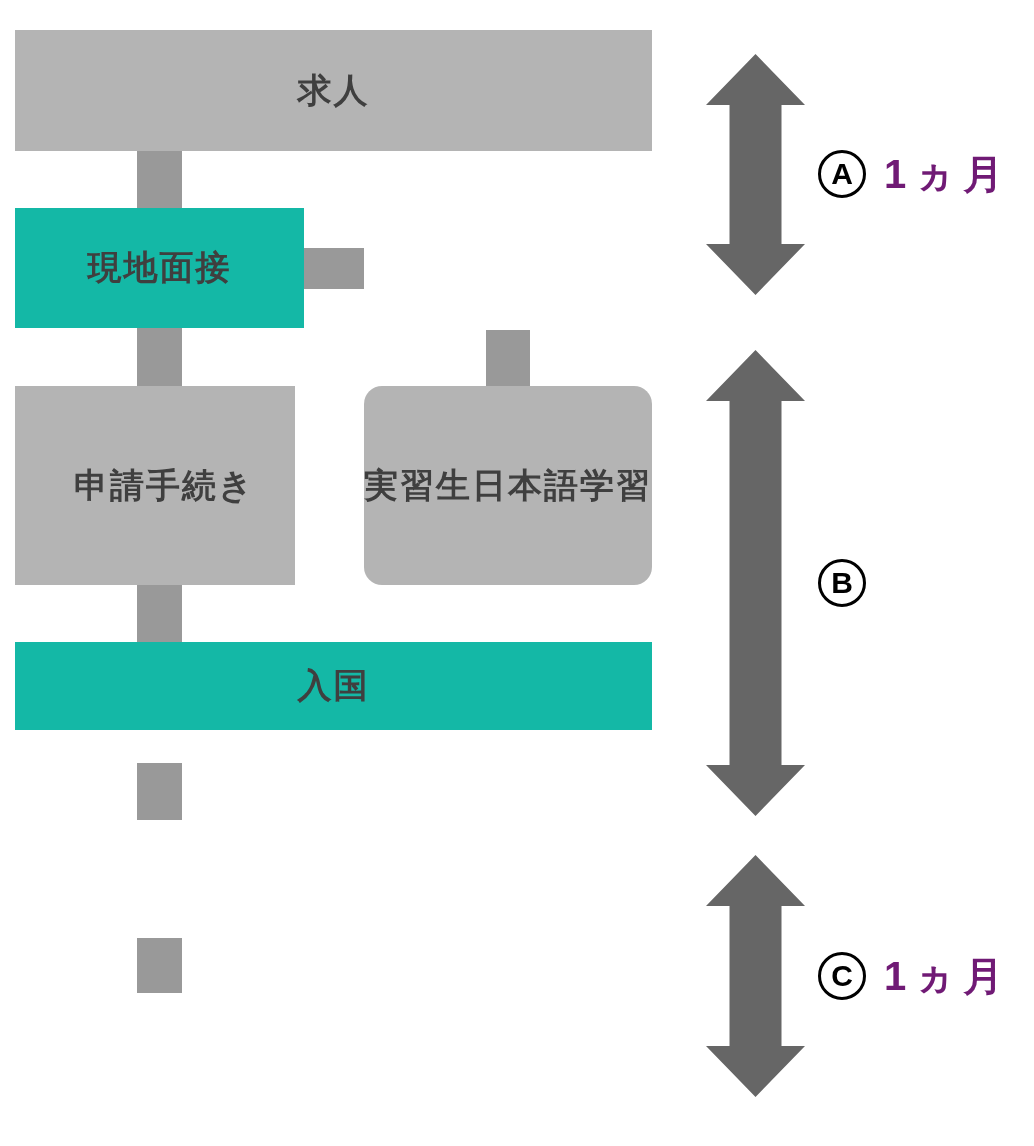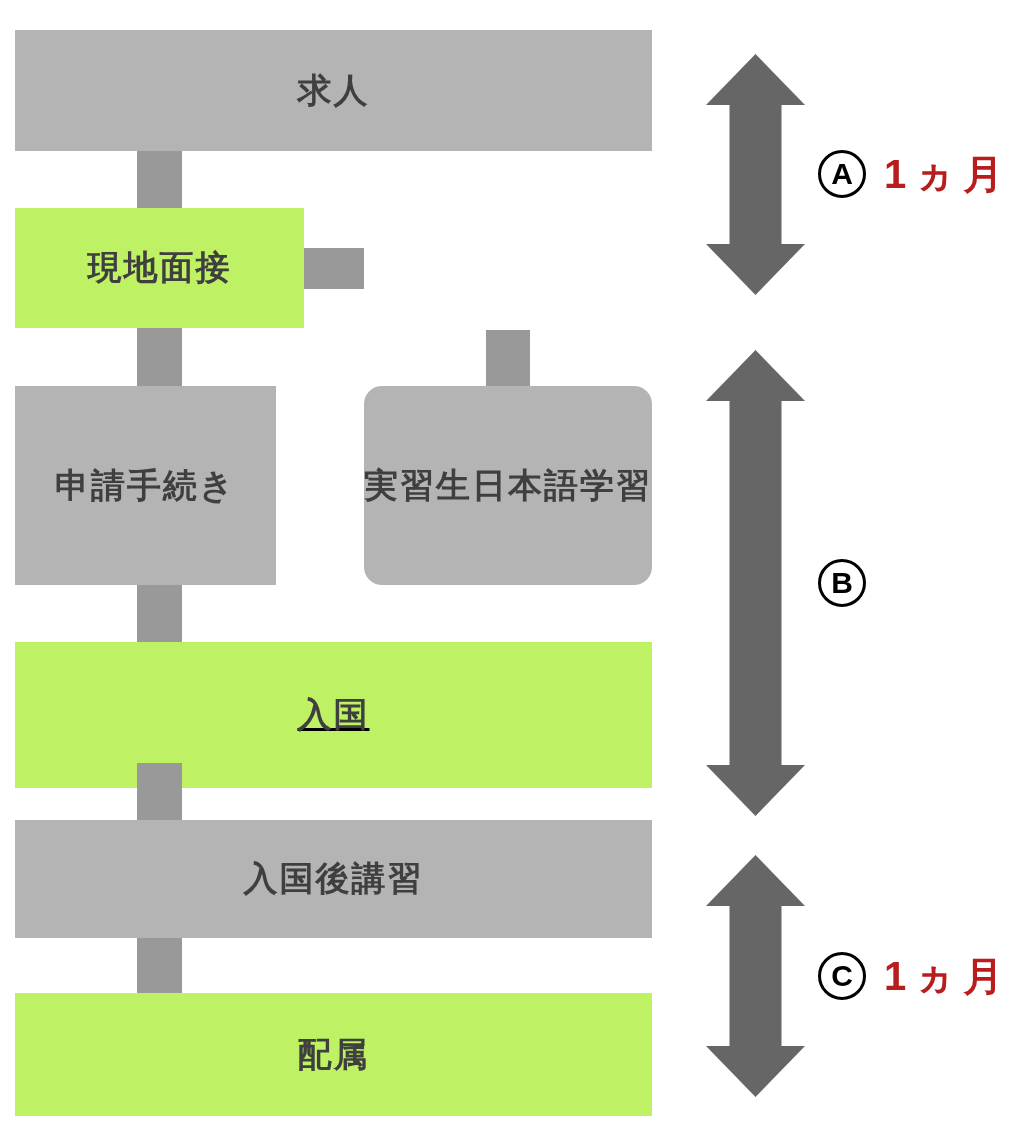--- a/index.html
+++ b/index.html
@@ -1,30 +1,30 @@
 <!DOCTYPE html>
 <html><head>
 <meta charset="utf-8">
 <style>
   html,body{margin:0;padding:0;background:#ffffff;}
   body{font-family:"Liberation Sans","DejaVu Sans",sans-serif;}
   .diagram{position:relative;width:1034px;height:1146px;background:#ffffff;overflow:hidden;}
 
   .box{position:absolute;display:flex;align-items:center;justify-content:center;}
   .box.dark{background:#b4b4b4;}
-  .box.light{background:#bef264;}
+  .box.light{background:#14b8a6;}
   .box-label{font-weight:700;font-size:34px;color:#3f3f3f;letter-spacing:2px;white-space:nowrap;}
 
   
   .box-kyujin            {left:15px;  top:30px;  width:637px; height:121px;}
   .box-genchi-mensetsu   {left:15px;  top:208px; width:289px; height:120px;}
   .box-naitei            {left:364px; top:208px; width:288px; height:120px;}
-  .box-shinsei           {left:15px;  top:386px; width:261px; height:199px;}
+  .box-shinsei           {left:15px;  top:386px; width:261px; height:199px;padding-left:19px;}
   .box-jisshusei         {left:364px; top:386px; width:288px; height:199px;border-radius:18px;}
-  .box-nyukoku           {left:15px;  top:642px; width:637px; height:146px;text-decoration:underline;}
+  .box-nyukoku           {left:15px;  top:642px; width:637px; height:88px;}
   .box-nyukokugo-koshu   {left:15px;  top:820px; width:637px; height:118px;}
   .box-haizoku           {left:15px;  top:993px; width:637px; height:123px;}
 
   .connector{position:absolute;background:#999999;}
   .conn-1{left:137px; top:151px; width:45px; height:57px;}
   .conn-h{left:304px; top:248px; width:60px; height:41px;}
   .conn-3{left:137px; top:328px; width:45px; height:58px;}
   .conn-4{left:486px; top:330px; width:44px; height:56px;}
   .conn-5{left:137px; top:585px; width:45px; height:57px;}
   .conn-6{left:137px; top:763px; width:45px; height:57px;}
@@ -36,47 +36,41 @@
   .arrow-b{top:350px; height:466px;}
   .arrow-c{top:855px; height:242px;}
 
   .duration{position:absolute;left:818px;height:54px;display:flex;align-items:center;gap:18px;}
   .duration-a{top:147px;}
   .duration-b{top:556px;}
   .duration-c{top:949px;}
   .circ{box-sizing:border-box;width:48px;height:48px;border:3px solid #000000;border-radius:50%;
         display:flex;align-items:center;justify-content:center;
         font-size:30px;font-weight:700;color:#000000;line-height:1;}
-  .dur-text{font-size:40px;font-weight:700;color:#b91c1c;letter-spacing:8px;white-space:nowrap;}
+  .dur-text{font-size:40px;font-weight:700;color:#701a75;letter-spacing:8px;white-space:nowrap;}
 </style>
 </head>
 <body>
 
 <div class="diagram">
 
   <div class="box dark box-kyujin">
     <span class="box-label">求人</span>
   </div>
   <div class="box light box-genchi-mensetsu">
     <span class="box-label">現地面接</span>
   </div>
   <div class="box dark box-shinsei">
     <span class="box-label">申請手続き</span>
   </div>
   <div class="box dark box-jisshusei">
     <span class="box-label">実習生日本語学習</span>
   </div>
   <div class="box light box-nyukoku">
     <span class="box-label">入国</span>
-  </div>
-  <div class="box dark box-nyukokugo-koshu">
-    <span class="box-label">入国後講習</span>
-  </div>
-  <div class="box light box-haizoku">
-    <span class="box-label">配属</span>
   </div>
 
   <div class="connector conn-1"></div>
   <div class="connector conn-h"></div>
   <div class="connector conn-3"></div>
   <div class="connector conn-4"></div>
   <div class="connector conn-5"></div>
   <div class="connector conn-6"></div>
   <div class="connector conn-7"></div>
 

